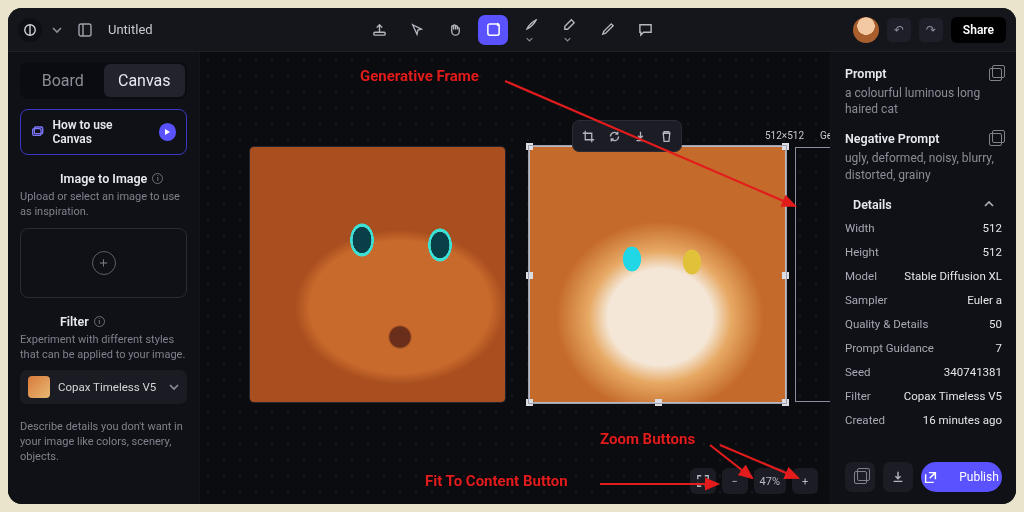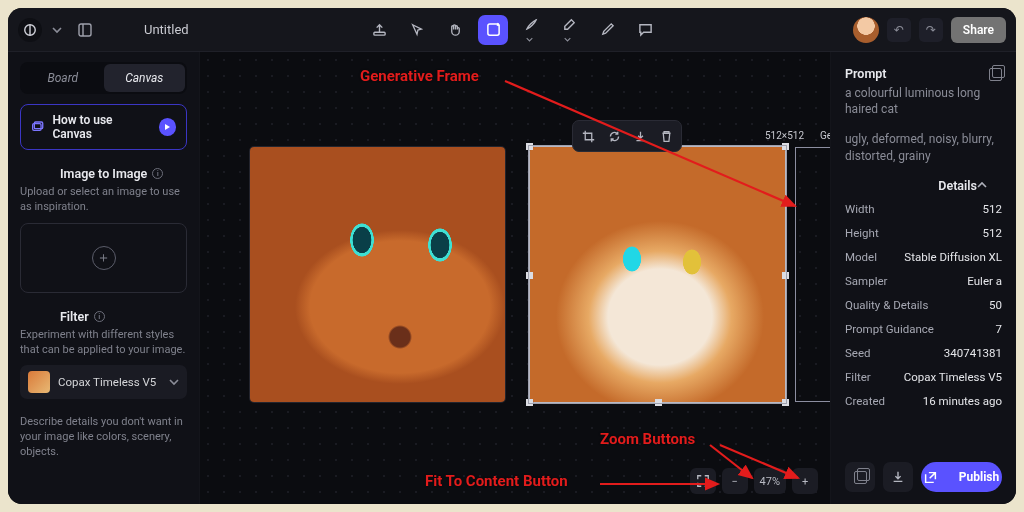--- a/index.html
+++ b/index.html
@@ -3,32 +3,32 @@
 <meta charset="utf-8">
 <style>
 * { margin:0; padding:0; box-sizing:border-box; font-family:-apple-system,BlinkMacSystemFont,"Segoe UI",Roboto,sans-serif; }
 html,body { width:1024px; height:512px; overflow:hidden; background:#ebe4cc; }
 .frame { position:absolute; inset:8px; border-radius:14px; overflow:hidden; background:#0b0c10; color:#d4d5d8; }
 .topbar { height:44px; background:#15161c; display:flex; align-items:center; padding:0 10px; gap:10px; border-bottom:1px solid #1f2028; }
 .logo { width:24px; height:24px; border-radius:50%; background:#0e0f14; display:grid; place-items:center; }
 .logo svg { width:14px; height:14px; }
 .chev { color:#8b8d98; display:flex; align-items:center; }
 .sqbtn { width:26px; height:26px; border-radius:6px; display:grid; place-items:center; color:#a6a8b3; }
-.title { font-size:13px; color:#c9cad1;margin-left:36px; }
+.title { font-size:13px; color:#c9cad1; }
 .toolcluster { margin-left:auto; display:flex; gap:8px; align-items:center; position:absolute; left:50%; transform:translateX(-50%);}
 .tc-right{margin-left:auto;display:flex;gap:8px;align-items:center;}
 .iconbtn { width:30px; height:30px; border-radius:7px; display:grid; place-items:center; color:#b4b6c0; cursor:pointer; }
 .iconbtn.active { background:#5a52ff; color:#fff; }
 .avatar { width:26px;height:26px;border-radius:50%; background:radial-gradient(circle at 50% 35%, #f3c9a4 0 40%, #a85e2d 42% 100%); }
 .histbtn{width:24px;height:24px;border-radius:5px;background:#1e1f29;display:grid;place-items:center;color:#8b8d98;font-size:12px;}
-.sharebtn{background:#737373;color:#fff;font-size:12px;padding:6px 12px;border-radius:6px;font-weight:600;}
+.sharebtn{background:#000000;color:#fff;font-size:12px;padding:6px 12px;border-radius:6px;font-weight:600;}
 .body { position:absolute; top:44px; bottom:0; left:0; right:0; display:flex; }
 .leftpanel { width:192px; background:#101117; padding:10px 12px; overflow:hidden; border-right:1px solid #14151b;}
 .tabs { display:flex; background:#0b0c11; border-radius:8px; padding:2px; margin-bottom:10px;}
-.tab { flex:1; text-align:center; font-size:12px; padding:7px 0; border-radius:6px; color:#8b8d98; cursor:pointer;font-style:italic;}
+.tab { flex:1; text-align:center; font-size:16px; padding:7px 0; border-radius:6px; color:#8b8d98; cursor:pointer;}
 .tab.active{ background:#22232d; color:#e8e9ee;}
 .howto { border:1px solid #3b36c4; border-radius:8px; padding:8px 10px; display:flex; align-items:center; gap:8px; margin-bottom:16px; cursor:pointer;}
 .howto .label{ font-size:12px; color:#e8e9ee; font-weight:600;}
 .playdot{ width:18px;height:18px;border-radius:50%;background:#5a52ff;display:grid;place-items:center;margin-left:auto;}
 .section-h { font-size:12.5px; font-weight:600; color:#e8e9ee; display:flex; align-items:center; gap:5px; margin-bottom:4px;margin-left:40px;}
 .sub { font-size:11px; color:#7f818c; line-height:1.35; margin-bottom:8px;}
 .dropzone { border:1px solid #2a2b35; border-radius:8px; height:70px; display:grid; place-items:center; margin-bottom:16px; cursor:pointer;}
 .dropzone .plus{width:24px;height:24px;border-radius:50%;border:1.5px solid #5b5d6a;display:grid;place-items:center;color:#7d7f8b;font-size:14px;}
 .filterrow{display:flex;align-items:center;gap:8px;background:#1a1b23;border-radius:7px;padding:6px 8px;margin-bottom:16px;cursor:pointer;}
 .thumb{width:22px;height:22px;border-radius:4px;background:linear-gradient(135deg,#d97a3a,#e8b974);}
@@ -60,24 +60,24 @@
 .genlabelrow{position:absolute;left:556px;top:78px;font-size:10px;color:#c7c8cf;display:flex;gap:16px;margin-left:9px;}
 .bottombar{position:absolute;right:12px;bottom:10px;display:flex;gap:6px;align-items:center;}
 .bottombar .bb{height:26px;min-width:26px;border-radius:6px;background:#1b1c24;display:grid;place-items:center;color:#b8bac3;font-size:11px;cursor:pointer;padding:0 6px;}
 .anno{position:absolute;color:#e21c1c;font-weight:700;font-size:15px;pointer-events:none;text-shadow:0 0 2px rgba(0,0,0,.6);}
 svg.arrow{position:absolute;pointer-events:none;overflow:visible;}
 .rightpanel{width:186px;background:#101117;border-left:1px solid #14151b;padding:14px 14px 12px;position:relative;overflow:hidden;}
 .rp-h{font-size:12.5px;font-weight:600;color:#e8e9ee;display:flex;justify-content:space-between;align-items:flex-end;margin-bottom:4px;}
 .rp-sub{font-size:12px;color:#8a8c97;line-height:1.35;margin-bottom:14px;}
 .detailsrow{display:flex;justify-content:space-between;font-size:11.5px;padding:5px 0;color:#a6a8b3;}
 .detailsrow .v{color:#e5e6ea;}
-.detailshead{display:flex;justify-content:flex-end;align-items:center;font-size:12.5px;font-weight:600;color:#e8e9ee;margin:4px 15px 4px;}
+.detailshead{display:flex;justify-content:space-between;align-items:center;font-size:12.5px;font-weight:600;color:#e8e9ee;margin:4px 8px 4px;}
 .rp-actions{position:absolute;left:14px;right:14px;bottom:12px;display:flex;gap:8px;align-items:center;}
 .rp-actions .sq{width:30px;height:30px;border-radius:7px;background:#1b1c24;display:grid;place-items:center;color:#b4b6c0;cursor:pointer;}
-.publish{flex:1;background:#5a52ff;color:#fff;border-radius:15px;height:30px;display:flex;gap:22px;align-items:center;justify-content:center;font-size:12px;font-weight:700;cursor:pointer;}
+.publish{flex:1;background:#5a52ff;color:#fff;border-radius:15px;height:30px;display:flex;gap:22px;align-items:center;justify-content:center;font-size:12px;font-weight:400;cursor:pointer;}
 .copyic{width:13px;height:13px;border:1.3px solid #7f818c;border-radius:2px;position:relative;}
 .copyic::after{content:"";position:absolute;inset:-4px -4px 2px 2px;border:1.3px solid #7f818c;border-radius:2px;}
 .info{width:11px;height:11px;border-radius:50%;border:1px solid #6c6e7a;display:inline-grid;place-items:center;font-size:8px;color:#6c6e7a;}
 </style>
 </head>
 <body>
 
 <div class="frame">
   <div class="topbar">
     <div class="logo">
@@ -285,20 +285,24 @@
           <line x1="0" y1="6" x2="118" y2="6" stroke="#e21c1c" stroke-width="2.2" marker-end="url(#ah3)"></line>
         </svg>
     </div>
 
     <div class="rightpanel">
       <div class="rp-h">
           <span>Prompt</span>
           <span class="copyic"></span>
         </div>
       <div class="rp-sub">a colourful luminous long haired cat</div>
+      <div class="rp-h">
+          <span>Negative Prompt</span>
+          <span class="copyic"></span>
+        </div>
       <div class="rp-sub">ugly, deformed, noisy, blurry, distorted, grainy</div>
 
       <div class="detailshead">
           <span>Details</span>
           <svg width="10" height="10" viewBox="0 0 10 10">
             <path d="M1 7l4-4 4 4" stroke="#aeb0ba" stroke-width="1.6" fill="none"></path>
           </svg>
         </div>
       <div class="detailsrow">
           <span>Width</span>

